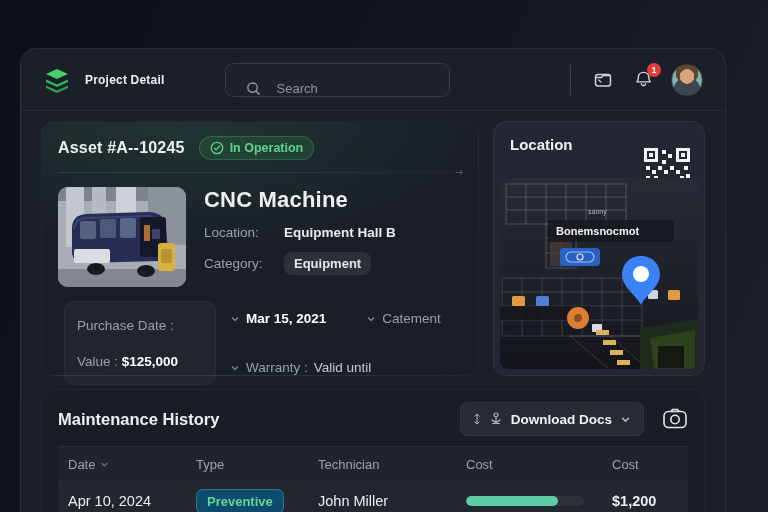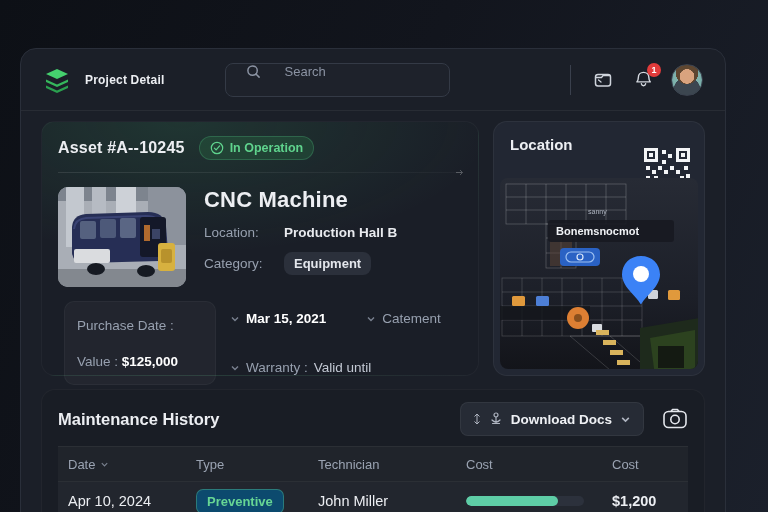--- a/index.html
+++ b/index.html
@@ -13,22 +13,22 @@
   .window{
     position:absolute; left:20px; top:48px; width:706px; height:480px;
     background:#1b1f28; border:1px solid #2a2f3a; border-radius:16px 16px 0 0;
     overflow:hidden;
   }
   
   .appbar{ height:62px; display:flex; align-items:center; padding:0 22px;
     border-bottom:1px solid rgba(255,255,255,0.06); }
   .logo{ width:28px; height:28px; margin-right:14px; }
   .app-title{ font-size:12px; font-weight:700; letter-spacing:.2px; }
-  .searchbox{ margin-left:60px; width:225px; height:34px; display:flex; align-items:flex-start;
-    gap:24px; padding:0 20px; background:#1e222b; border:1px solid #343a46; border-radius:8px; }
+  .searchbox{ margin-left:60px; width:225px; height:34px; display:flex; align-items:flex-end;
+    gap:16px; padding:0 20px; background:#1e222b; border:1px solid #343a46; border-radius:8px; }
   .searchbox .ph{ font-size:13px; color:#8b93a3; }
   .appbar-right{ margin-left:auto; display:flex; align-items:center; gap:16px; }
   .vdivider{ width:1px; height:30px; background:#3a404d; margin-right:4px; }
   .iconbtn{ position:relative; width:24px; height:24px; display:flex; align-items:center; justify-content:center; cursor:pointer; }
   .badge-dot{ position:absolute; top:-5px; right:-6px; min-width:14px; height:14px; border-radius:7px;
     background:#e23b3b; color:#fff; font-size:9px; font-weight:700; display:flex; align-items:center; justify-content:center; padding:0 3px;}
   .avatar{ width:32px; height:32px; border-radius:50%;
     background:
       radial-gradient(circle at 50% 38%, #d9a37e 0 30%, transparent 31%),
       radial-gradient(circle at 50% 26%, #5e4630 0 42%, transparent 43%),
@@ -195,21 +195,21 @@
               <rect x="103" y="62" width="11" height="14" rx="2" fill="#b8922c"></rect>
 
               <ellipse cx="38" cy="82" rx="9" ry="6" fill="#161a22"></ellipse>
               <ellipse cx="88" cy="84" rx="9" ry="6" fill="#161a22"></ellipse>
             </svg>
           </div>
           <div class="asset-info">
             <div class="name">CNC Machine</div>
             <div class="kv">
               <span class="k">Location:</span>
-              <span class="v">Production Hall B</span>
+              <span class="v">Equipment Hall B</span>
             </div>
             <div class="kv">
               <span class="k">Category:</span>
               <span class="chip">Equipment</span>
             </div>
           </div>
         </div>
 
         <div class="asset-foot">
           <div class="foot-panel">

